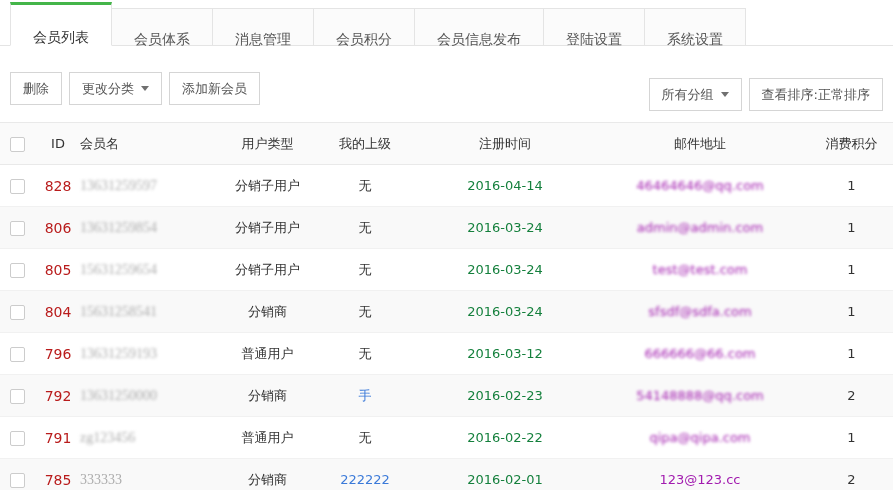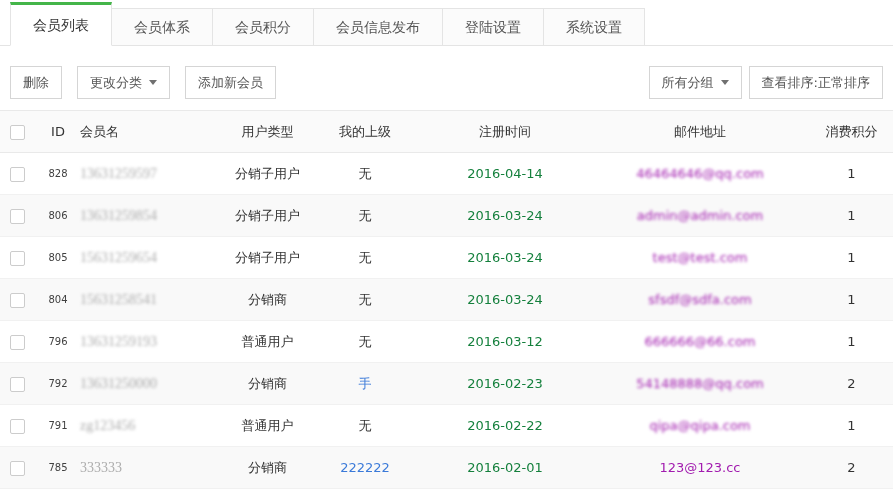--- a/index.html
+++ b/index.html
@@ -3,29 +3,29 @@
 <meta charset="utf-8">
 <style>
   * { box-sizing: border-box; }
   html,body { margin:0; padding:0; background:#fff; }
   body { font-family:"DejaVu Sans","Liberation Sans",sans-serif; }
   .app { width:893px; height:490px; overflow:hidden; background:#fff; position:relative; }
 
   
   .tab-bar { display:flex; align-items:flex-end; padding-left:10px; height:46px; border-bottom:1px solid #e4e4e4; }
   .tab { background:#fbfbfb; border:1px solid #e4e4e4; border-left:none; height:38px; line-height:36px;
-         padding:0 22px; font-size:14px; color:#555; white-space:nowrap; margin-bottom:-1px; cursor:pointer; }
+         padding:12px 22px; font-size:14px; color:#555; white-space:nowrap; margin-bottom:-1px; cursor:pointer; }
   .tab:first-child { border-left:1px solid #e4e4e4; }
   .tab.active { background:#fff; border-top:3px solid #44b549; border-bottom:1px solid #fff;
                 height:44px; line-height:40px; color:#333; }
 
   
   .toolbar { display:flex; align-items:center; padding:20px 10px 11px 10px; }
-  .toolbar-left { display:flex;gap:8px; }
-  .toolbar-right { display:flex; margin-left:auto; white-space:nowrap; }
+  .toolbar-left { display:flex; }
+  .toolbar-right { display:flex; margin-left:auto; white-space:nowrap;margin-top:12px; }
   .btn { border:1px solid #d5d5d5; background:#fff; color:#555; font-size:13px; height:33px;
          line-height:31px; padding:0 12px; margin-right:7px; cursor:pointer; white-space:nowrap;
          font-family:inherit; display:inline-flex; align-items:center; }
   .toolbar-right .btn { margin-right:0; margin-left:7px; }
   .caret { display:inline-block; width:0; height:0; border-left:4px solid transparent;
            border-right:4px solid transparent; border-top:5px solid #707070; margin-left:7px; }
 
   
   table { width:893px; border-collapse:collapse; font-size:13px; table-layout:fixed; }
   thead tr { background:#fafafa; }
@@ -34,30 +34,31 @@
   th.left, td.left { text-align:left;margin-top:8px; }
   td { height:42px; text-align:center; border-bottom:1px solid #f1f1f1; padding:0; color:#333; }
   tbody tr:nth-child(even) { background:#f9f9f9; }
   .cb { display:inline-block; width:15px; height:15px; border:1px solid #ccc; border-radius:2px;
         background:#fff; vertical-align:middle; cursor:pointer; }
   .cell-name { color:#adadad; font-size:14px;font-family:Liberation Serif, serif; }
   .cell-email { color:#a21caf; }
   .blur { filter:blur(1.5px); }
   .link { color:#3b7ad9; cursor:pointer; text-decoration:none; }
   .cell-date { color:#15803d; }
-  .cell-id { color:#404040; font-size:10px; }
+  .cell-id { color:#b91c1c; font-size:14px; }
   .chk-col { padding-left:10px; text-align:left; }
 </style>
 </head>
 <body>
 
 <div class="app">
   <div class="tab-bar">
       <div class="tab active">会员列表</div>
       <div class="tab">会员体系</div>
+      <div class="tab">消息管理</div>
       <div class="tab">会员积分</div>
       <div class="tab">会员信息发布</div>
       <div class="tab">登陆设置</div>
       <div class="tab">系统设置</div>
     </div>
 
   <div class="toolbar">
     <div class="toolbar-left">
         <button class="btn">
           <span>删除</span>

